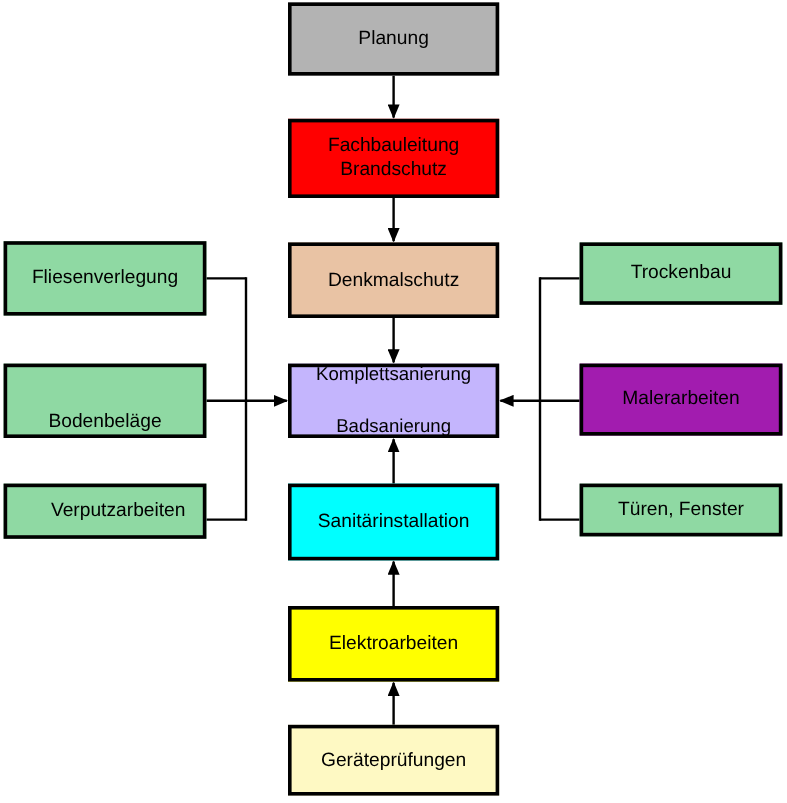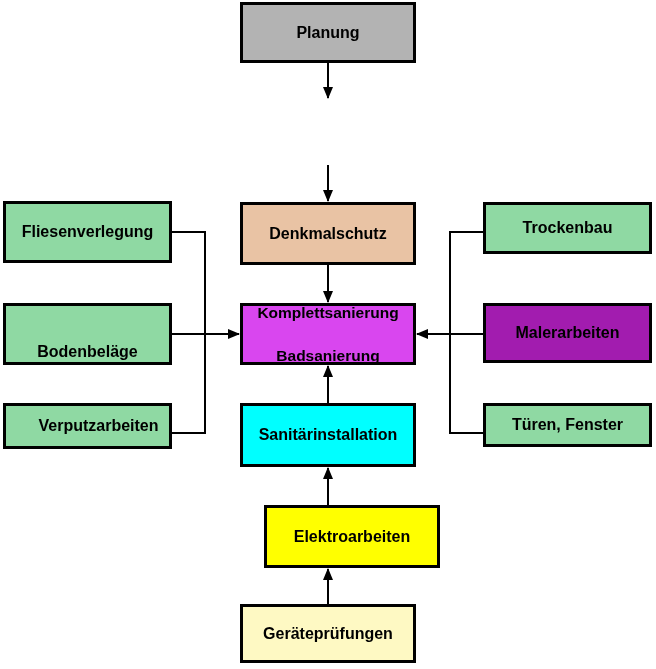--- a/index.html
+++ b/index.html
@@ -19,21 +19,21 @@
   }
   .node {
     position: absolute;
     box-sizing: border-box;
     border: 3px solid #000000;
     display: flex;
     flex-direction: column;
     align-items: center;
     justify-content: center;
     text-align: center;
-    font-weight: bold;
+    font-weight: normal;
     font-size: 16px;
     color: #000000;
     line-height: 1.25;
   }
   
   .col-center { left: 240px; width: 176px; }
   #n-planung   { top: 2px;   height: 61px; }
   #n-fachbau   { top: 99px;  height: 66px; }
   #n-denkmal   { top: 202px; height: 63px; }
   #n-komplett  { top: 303px; height: 62px; font-size: 15.5px; }
@@ -81,35 +81,39 @@
       <line x1="483" y1="433" x2="450" y2="433"></line>
       <line x1="450" y1="231" x2="450" y2="434"></line>
       <line x1="483" y1="334" x2="417" y2="334" marker-end="url(#ah)"></line>
     </g>
   </svg>
 
   <div class="node col-center" id="n-planung" style="background-color: rgb(179, 179, 179);">
     <span>Planung</span>
   </div>
 
+  <div class="node col-center" id="n-fachbau" style="background-color: rgb(255, 0, 0);">
+    <span>Fachbauleitung</span>
+    <span>Brandschutz</span>
+  </div>
 
   <div class="node col-center" id="n-denkmal" style="background-color: rgb(233, 195, 164);">
     <span>Denkmalschutz</span>
   </div>
 
-  <div class="node col-center" id="n-komplett" style="background-color: #d946ef; gap: 24px;">
+  <div class="node col-center" id="n-komplett" style="background-color: #c4b5fd; gap: 24px;">
     <span>Komplettsanierung</span>
     <span>Badsanierung</span>
   </div>
 
   <div class="node col-center" id="n-sanitaer" style="background-color: rgb(0, 255, 255);">
     <span>Sanitärinstallation</span>
   </div>
 
-  <div class="node col-center" id="n-elektro" style="background-color: rgb(255, 255, 0); margin-left: 24px;">
+  <div class="node col-center" id="n-elektro" style="background-color: rgb(255, 255, 0);">
     <span>Elektroarbeiten</span>
   </div>
 
   <div class="node col-center" id="n-geraete" style="background-color: #fef9c3;">
     <span>Geräteprüfungen</span>
   </div>
 
   <div class="node col-left" id="n-fliesen" style="background-color: rgb(143, 217, 163);">
     <span>Fliesenverlegung</span>
   </div>

